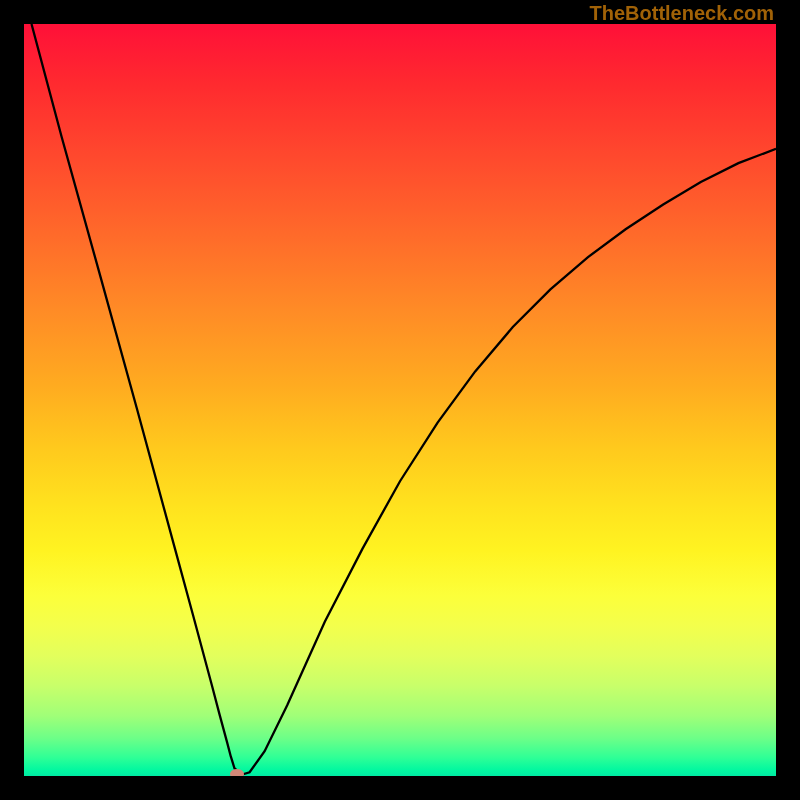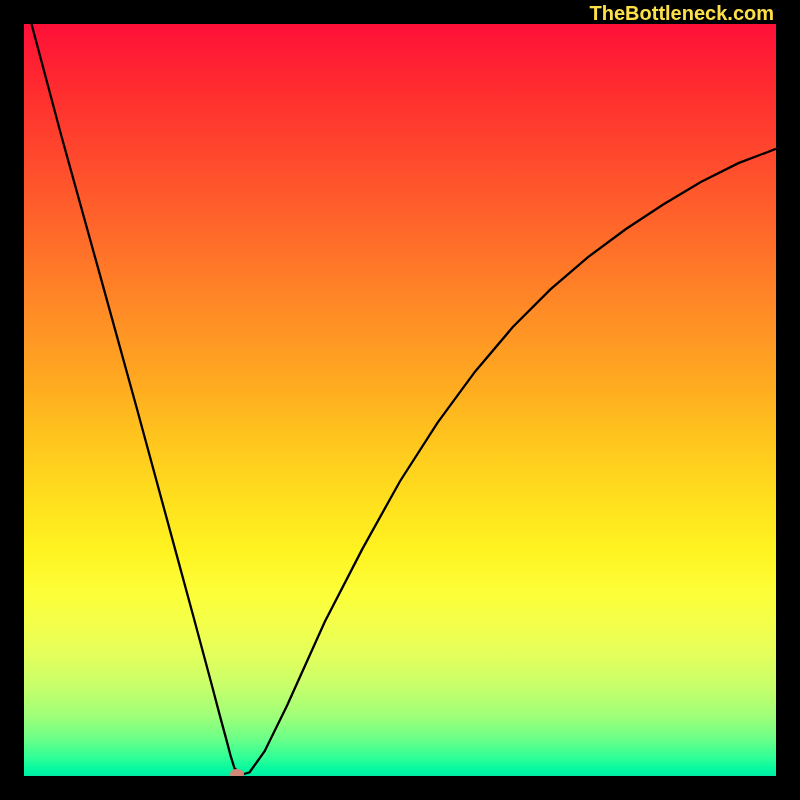--- a/index.html
+++ b/index.html
@@ -8,21 +8,21 @@
     height: 800px;
     background: #000;
     font-family: Arial, sans-serif;
     position: relative;
     overflow: hidden;
   }
   .watermark {
     position: absolute;
     top: 2px;
     right: 26px;
-    color: #fde047;
+    color: #a16207;
     font-size: 20px;
     font-weight: bold;
     z-index: 10;
   }
   .outer {
     position: absolute;
     top: 0; left: 0;
     width: 800px;
     height: 800px;
     background: #000;

